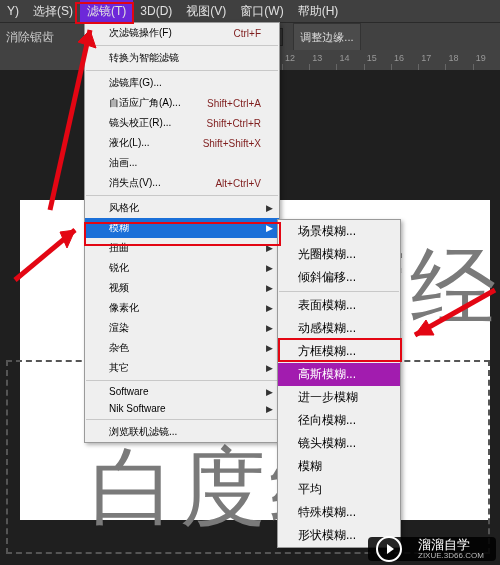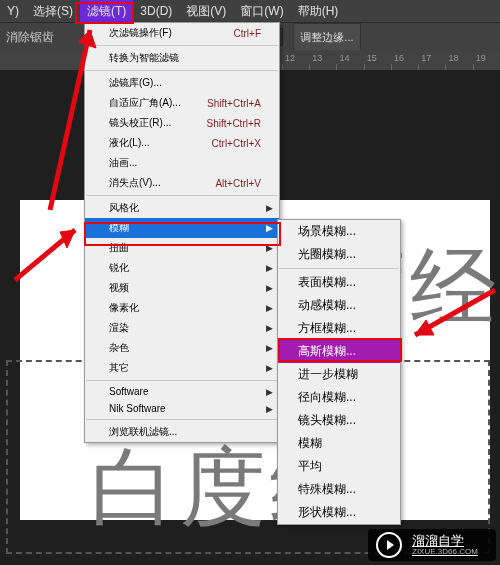--- a/index.html
+++ b/index.html
@@ -146,29 +146,28 @@
   }
   .submenu hr { margin:2px 1px; border:none; border-top:1px solid #c8c8c8; }
   
   .red-box { position:absolute; border:2px solid #e30613; z-index:20; pointer-events:none; }
   .arrow { position:absolute; z-index:21; pointer-events:none; }
   .arrow svg line, .arrow svg polygon { stroke:#e30613; fill:#e30613; }
   
   .watermark {
     position:absolute;
     right: 4px; bottom:4px;
-    width:112px; height:32px;
+    width:112px; height:24px;
     background:rgba(0,0,0,0.85);
     border-radius:4px;
     display:flex; align-items:center;
     color:#fff;
-    gap:10px;
+    gap:16px;
     padding:0 8px;
     z-index:30;
-    text-decoration:underline;
   }
   .watermark .play {
     width:22px;height:22px;border:2px solid #fff;border-radius:50%;
     display:flex;align-items:center;justify-content:center;
   }
   .watermark .play::before{
     content:""; border-left:7px solid #fff;border-top:5px solid transparent;border-bottom:5px solid transparent;
     margin-left:2px;
   }
   .watermark .txt{ font-size:13px; line-height:1;}
@@ -252,21 +251,21 @@
   <div class="row">
     <span>自适应广角(A)...</span>
     <span class="shortcut">Shift+Ctrl+A</span>
   </div>
   <div class="row">
     <span>镜头校正(R)...</span>
     <span class="shortcut">Shift+Ctrl+R</span>
   </div>
   <div class="row">
     <span>液化(L)...</span>
-    <span class="shortcut">Ctrl+Ctrl+X</span>
+    <span class="shortcut">Shift+Shift+X</span>
   </div>
   <div class="row">油画...</div>
   <div class="row">
     <span>消失点(V)...</span>
     <span class="shortcut">Alt+Ctrl+V</span>
   </div>
   <hr>
   <div class="row has-sub">风格化</div>
   <div class="row has-sub highlight">模糊</div>
   <div class="row has-sub">扭曲</div>
@@ -279,20 +278,21 @@
   <hr>
   <div class="row has-sub">Software</div>
   <div class="row has-sub">Nik Software</div>
   <hr>
   <div class="row">浏览联机滤镜...</div>
 </div>
 
 <div class="submenu">
   <div class="srow">场景模糊...</div>
   <div class="srow">光圈模糊...</div>
+  <div class="srow">倾斜偏移...</div>
   <hr>
   <div class="srow">表面模糊...</div>
   <div class="srow">动感模糊...</div>
   <div class="srow">方框模糊...</div>
   <div class="srow highlight">高斯模糊...</div>
   <div class="srow">进一步模糊</div>
   <div class="srow">径向模糊...</div>
   <div class="srow">镜头模糊...</div>
   <div class="srow">模糊</div>
   <div class="srow">平均</div>

